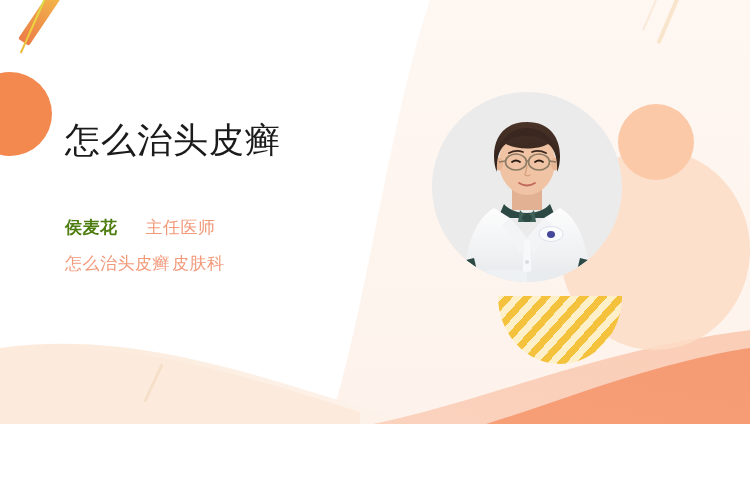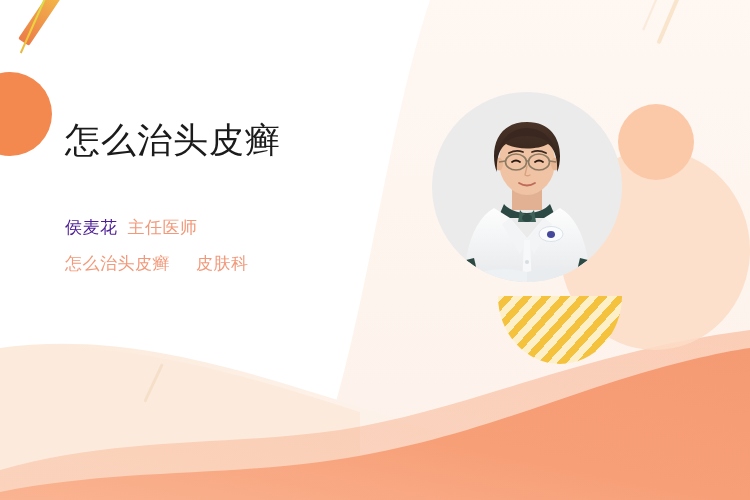--- a/index.html
+++ b/index.html
@@ -3,21 +3,21 @@
 <meta charset="utf-8">
 <style>
   html, body {
     margin: 0;
     padding: 0;
     background: #ffffff;
   }
   #card {
     position: relative;
     width: 750px;
-    height: 500px;
+    height: 424px;
     overflow: hidden;
     background: #ffffff;
     font-family: "Liberation Sans", "DejaVu Sans", sans-serif;
   }
 
   
   .deco { position: absolute; pointer-events: none; }
 
   
   #wave-layer {
@@ -170,40 +170,40 @@
     letter-spacing: 1px;
     white-space: nowrap;
   }
   #credential-line {
     margin-top: 52px;
     font-size: 17px;
     line-height: 27px;
     white-space: nowrap;
   }
   #doctor-name {
-    color: #4c1d95;
-    font-weight: normal;
+    color: #4d7c0f;
+    font-weight: bold;
     letter-spacing: .5px;
   }
   #doctor-title {
     color: #F2997A;
     font-weight: 400;
-    margin-left: 10px;
+    margin-left: 28px;
     letter-spacing: .5px;
   }
   #affiliation-line {
     margin-top: 9px;
     font-size: 17px;
     line-height: 27px;
     color: #F2997A;
     letter-spacing: .5px;
     white-space: nowrap;
   }
   #department {
-    margin-left: 26px;
+    margin-left: 2px;
   }
 </style>
 </head>
 <body>
 
 <div id="card">
 
   <svg id="wave-layer" viewBox="0 0 750 500" preserveAspectRatio="none">
     <defs>
       <linearGradient id="gPaleA" x1="0" y1="0" x2="1" y2="0.4">

